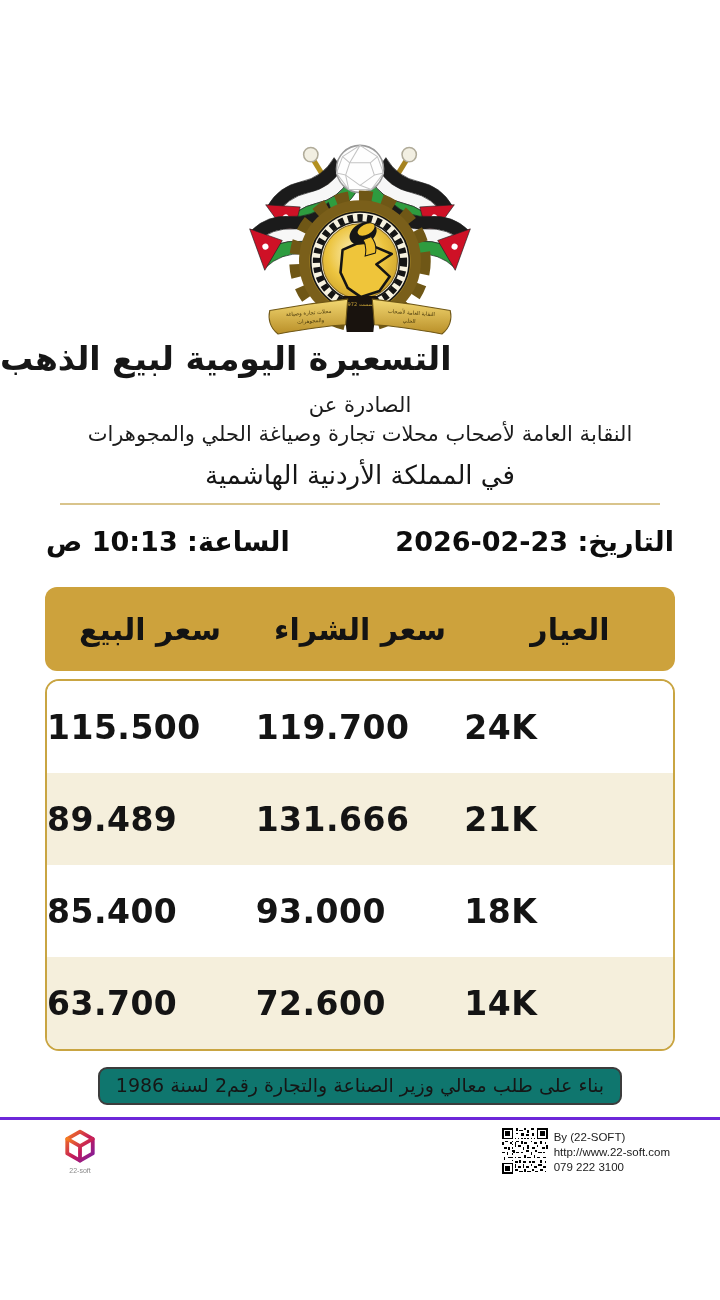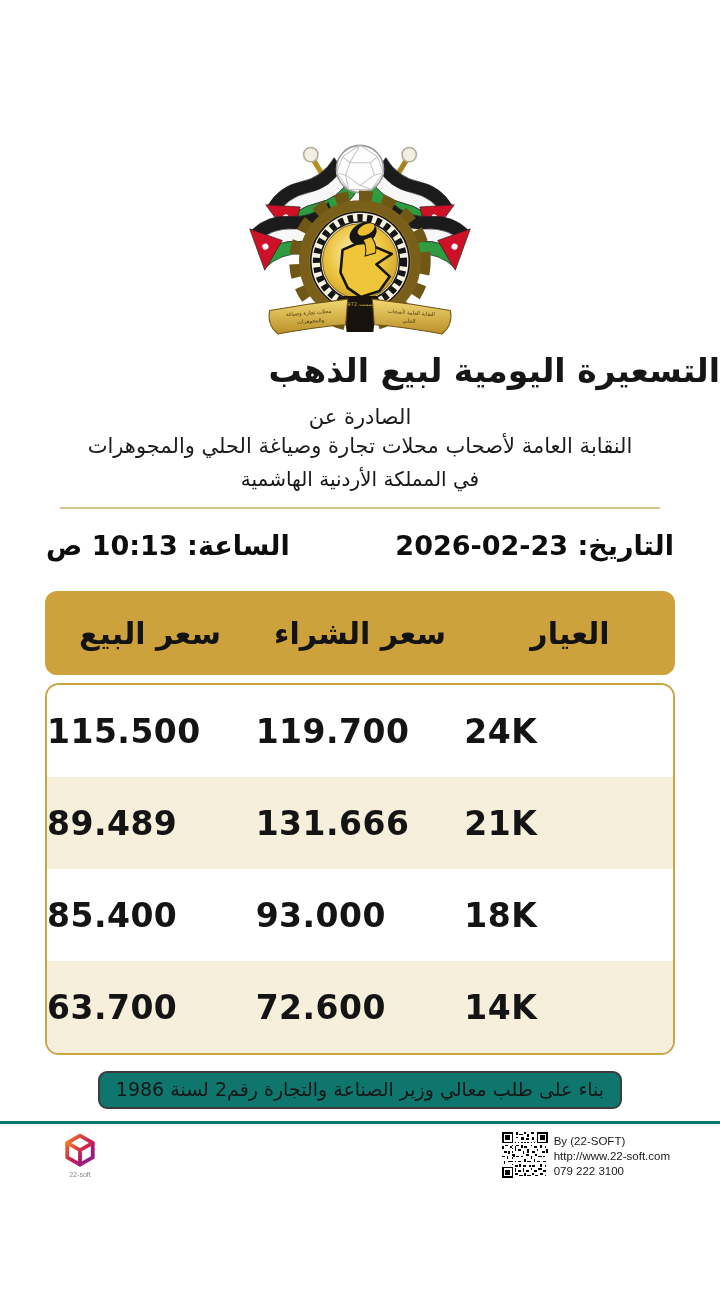--- a/index.html
+++ b/index.html
@@ -8,30 +8,30 @@
     font-family:"DejaVu Sans",sans-serif;color:#111;
   }
   .page{width:720px;height:1300px;position:relative;}
 
   
   .logo-wrap{width:246px;margin:130px auto 0;}
   .logo-wrap svg{display:block;width:246px;height:205px;}
 
   
   .title{
-    text-align:right;font-size:33px;font-weight:700;color:#161616;
-    margin-top:14px;line-height:44px;direction:rtl;
+    text-align:left;font-size:33px;font-weight:700;color:#161616;
+    margin-top:2px;line-height:44px;direction:rtl;
   }
   .issued{
     text-align:center;direction:rtl;font-size:21px;color:#1c1c1c;
     margin-top:10px;line-height:29px;
   }
   .kingdom{
-    text-align:center;direction:rtl;font-size:20px;color:#161616;
-    line-height:36px;
+    text-align:center;direction:rtl;font-size:26px;color:#161616;
+    margin-top:8px;line-height:36px;
   }
   .gold-divider{width:600px;height:2px;background:#d9c48c;margin:10px auto 0;}
 
   
   .date-row{
     direction:rtl;display:flex;justify-content:space-between;align-items:center;
     padding:0 46px;margin-top:16px;font-size:27px;font-weight:700;color:#0d0d0d;
     height:40px;
   }
 
@@ -56,21 +56,21 @@
 
   
   .note-wrap{text-align:center;margin-top:16px;}
   .note-box{
     display:inline-block;direction:rtl;border:2px solid #3c3c3c;border-radius:9px;
     padding:5px 16px 7px;font-size:19px;color:#161616;background:#0f766e;
   }
 
   
   .footer{
-    margin-top:12px;border-top:3px solid #0f766e;height:62px;
+    margin-top:12px;border-top:3px solid #6d28d9;height:62px;
     display:flex;justify-content:space-between;align-items:flex-start;
     padding:8px 50px 0 58px;
   }
   .cube-block{display:flex;flex-direction:column;align-items:center;width:44px;}
   .cube-block svg{width:34px;height:38px;}
   .cube-caption{font-family:"Liberation Sans",sans-serif;font-size:7px;color:#8a8a8a;margin-top:1px;}
   .qr-block{display:flex;gap:6px;align-items:flex-start;}
   .qr-block svg{width:46px;height:46px;}
   .qr-text{
     font-family:"Liberation Sans",sans-serif;font-size:11.5px;line-height:15px;

